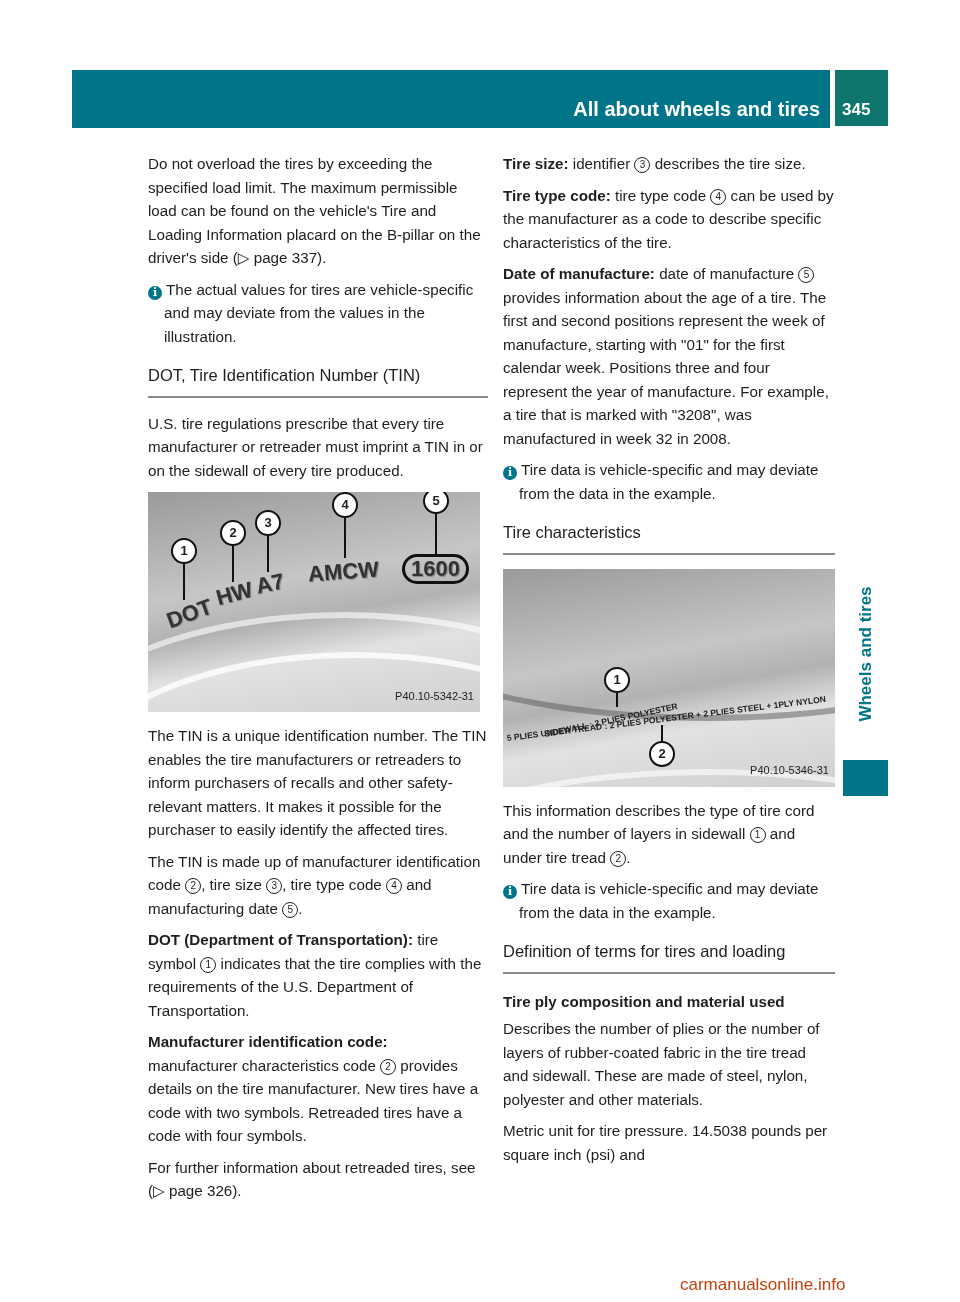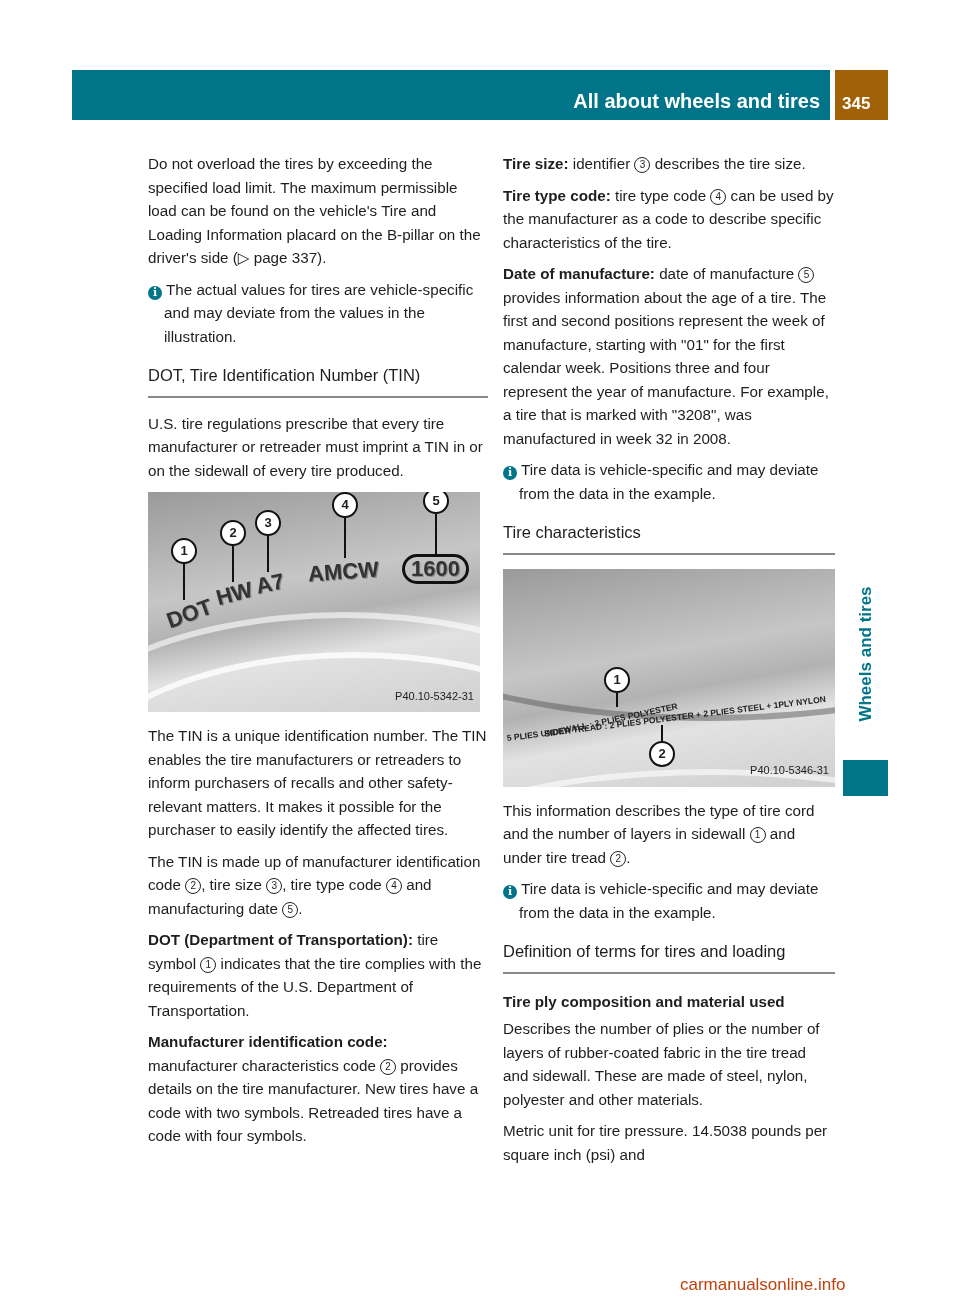--- a/index.html
+++ b/index.html
@@ -1,20 +1,20 @@
 <!DOCTYPE html>
 <html><head>
 <meta charset="utf-8">
 <style>
   html, body { margin:0; padding:0; background:#ffffff; }
   body { width:960px; height:1302px; position:relative; overflow:hidden;
          font-family:"Liberation Sans", sans-serif; color:#1e1e1e; }
-  .header-bar { position:absolute; left:72px; top:70px; width:758px; height:50px; background:#007489; }
+  .header-bar { position:absolute; left:72px; top:70px; width:758px; height:58px; background:#007489; }
   .header-title { position:absolute; right:10px; bottom:7px; color:#fff; font-weight:bold; font-size:20px; }
-  .page-num-box { position:absolute; left:833px; top:70px; width:55px; height:50px; background:#a16207; border-left:2px solid #fff; box-sizing:border-box; }
+  .page-num-box { position:absolute; left:833px; top:70px; width:55px; height:56px; background:#0f766e; border-left:2px solid #fff; box-sizing:border-box; }
   .page-num { position:absolute; left:7px; bottom:6px; color:#fff; font-weight:bold; font-size:17px; }
   .side-tab-text { position:absolute; left:843px; top:560px; width:45px; height:188px; }
   .side-tab-text span { position:absolute; left:50%; top:50%; transform:translate(-50%,-50%) rotate(-90deg); white-space:nowrap; color:#007489; font-weight:bold; font-size:17px; }
   .side-tab-square { position:absolute; left:843px; top:760px; width:45px; height:36px; background:#007489; }
   .col { position:absolute; top:152px; width:340px; font-size:15.2px; line-height:23.5px; }
   .col-left { left:148px; }
   .col-right { left:503px; width:332px; }
   p { margin:0 0 8px 0; }
   .bold { font-weight:bold; }
   .info { position:relative; padding-left:16px; text-indent:-16px; margin-bottom:12px; }
@@ -69,20 +69,21 @@
     <div class="callout-line" style="left:196px;top:26px;height:40px;"></div>
     <div class="callout" style="left:275px;top:-4px;">5</div>
     <div class="callout-line" style="left:287px;top:22px;height:40px;"></div>
     <span class="fig-code">P40.10-5342-31</span>
   </div>
 
   <p>The TIN is a unique identification number. The TIN enables the tire manufacturers or retreaders to inform purchasers of recalls and other safety-relevant matters. It makes it possible for the purchaser to easily identify the affected tires.</p>
   <p><span>The TIN is made up of manufacturer identification code </span><span class="circ">2</span><span>, tire size </span><span class="circ">3</span><span>, tire type code </span><span class="circ">4</span><span> and manufacturing date </span><span class="circ">5</span><span>.</span></p>
   <p><span class="bold">DOT (Department of Transportation):</span><span> tire symbol </span><span class="circ">1</span><span> indicates that the tire complies with the requirements of the U.S. Department of Transportation.</span></p>
   <p><span class="bold">Manufacturer identification code:</span><br><span>manufacturer characteristics code </span><span class="circ">2</span><span> provides details on the tire manufacturer. New tires have a code with two symbols. Retreaded tires have a code with four symbols.</span></p>
+  <p>For further information about retreaded tires, see (▷ page 326).</p>
 </div>
 
 <div class="col col-right">
   <p><span class="bold">Tire size:</span><span> identifier </span><span class="circ">3</span><span> describes the tire size.</span></p>
   <p><span class="bold">Tire type code:</span><span> tire type code </span><span class="circ">4</span><span> can be used by the manufacturer as a code to describe specific characteristics of the tire.</span></p>
   <p><span class="bold">Date of manufacture:</span><span> date of manufacture </span><span class="circ">5</span><span> provides information about the age of a tire. The first and second positions represent the week of manufacture, starting with "01" for the first calendar week. Positions three and four represent the year of manufacture. For example, a tire that is marked with "3208", was manufactured in week 32 in 2008.</span></p>
   <p class="info"><span class="info-icon">i</span><span>Tire data is vehicle-specific and may deviate from the data in the example.</span></p>
   <div class="section-heading">Tire characteristics</div>
 
   <div class="fig" style="height:218px;">

